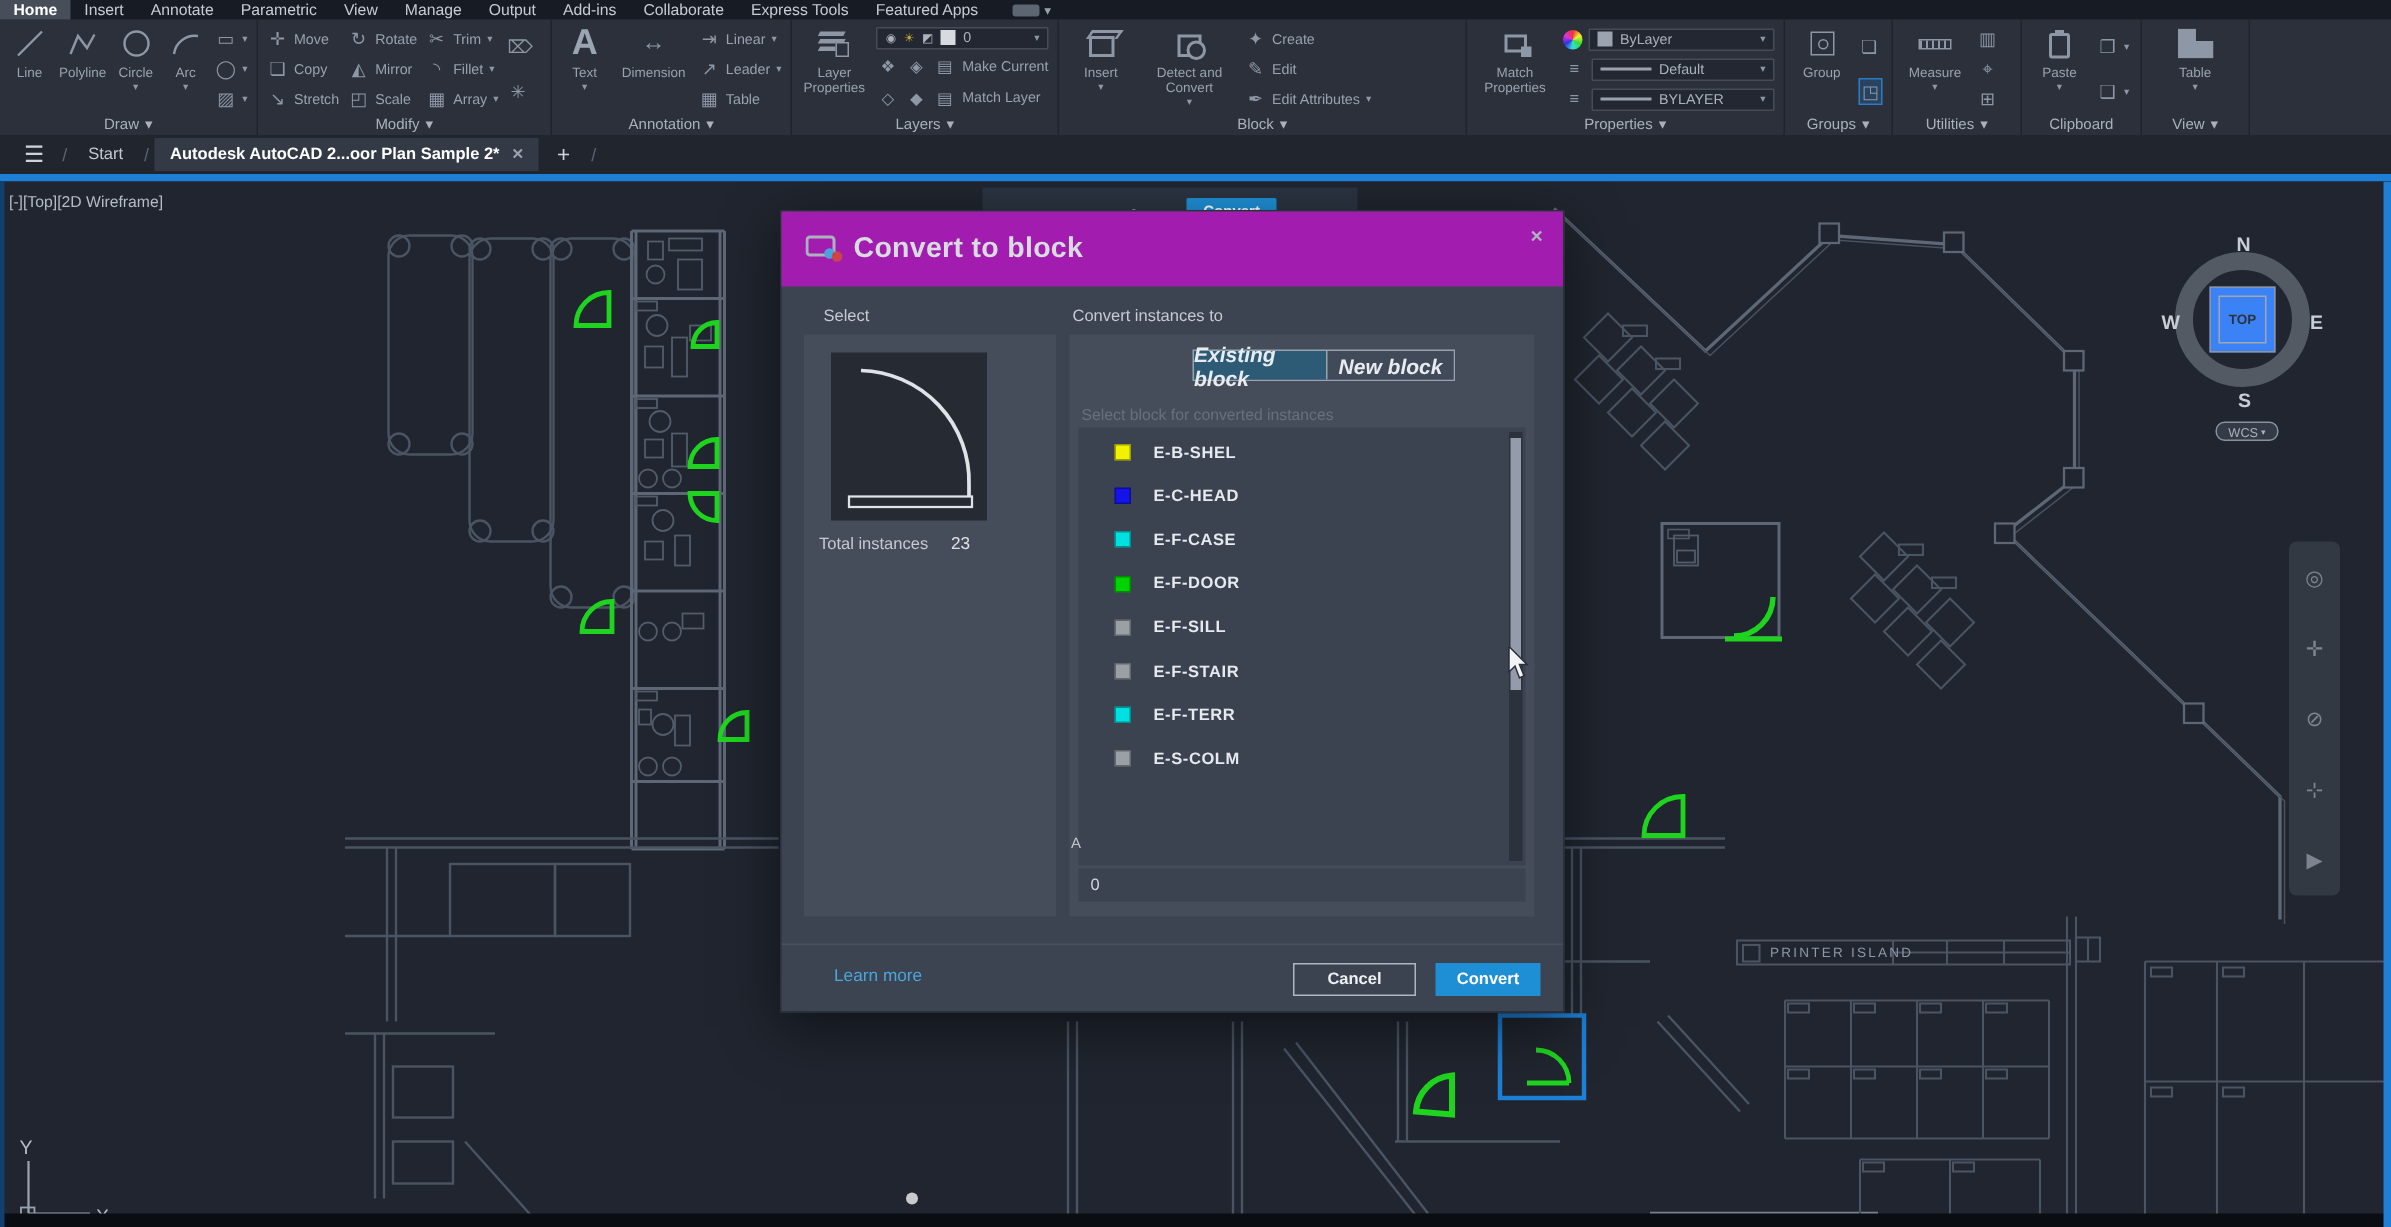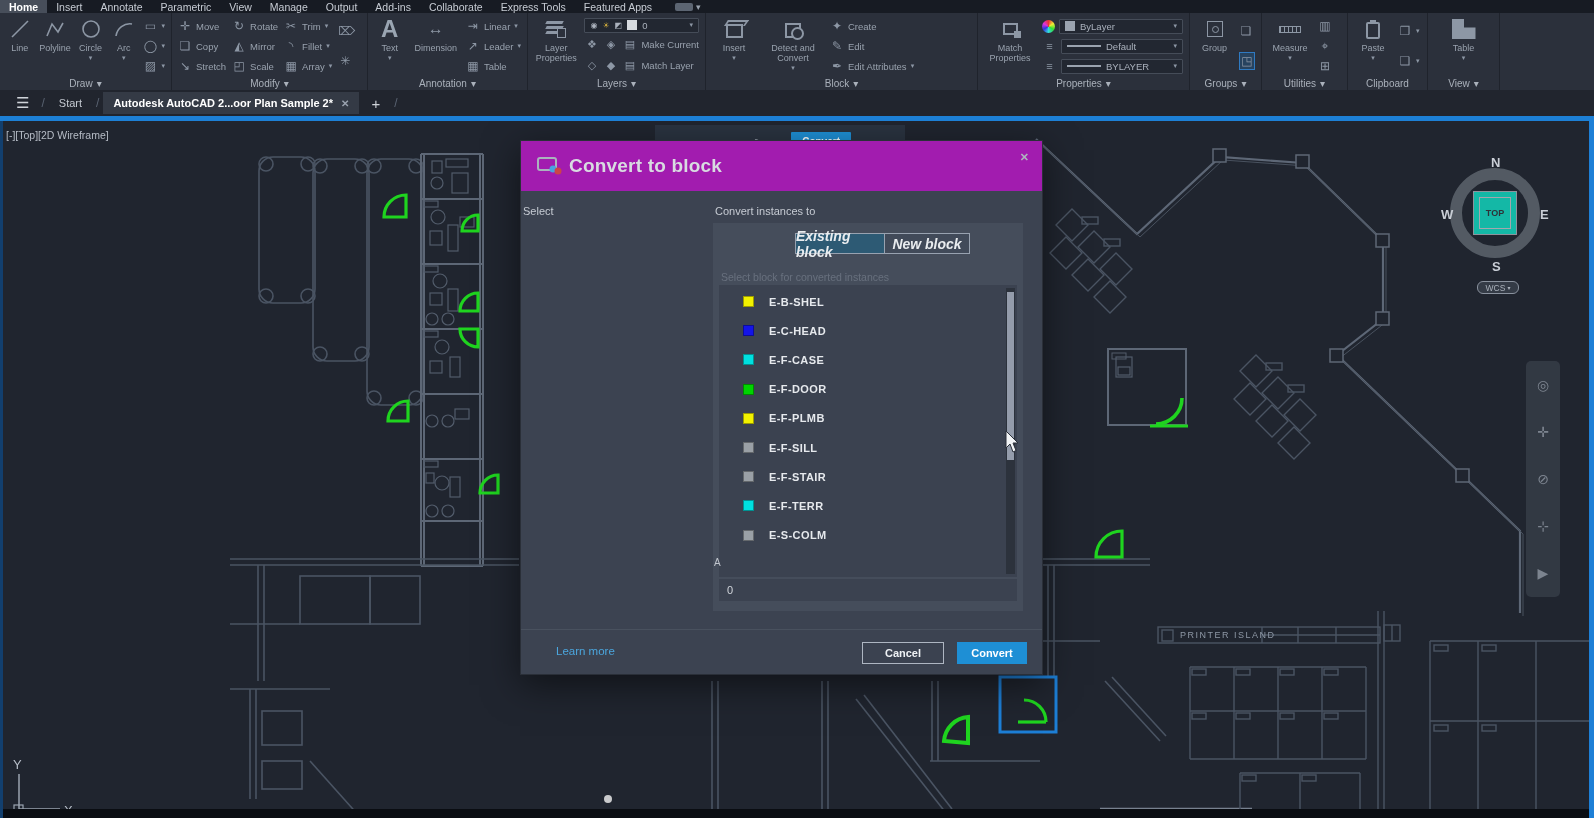--- a/index.html
+++ b/index.html
@@ -80,21 +80,21 @@
   .dtb-ic{font-size:11px;color:#d7dce2;}
   .dtb-flag{color:#9aa2ae;}
   .dtb-convert{background:#1e8fd5;color:#fff;font-weight:bold;font-size:10px;height:18px;padding:0 11px;
     display:flex;align-items:center;border-radius:1px;}
   .dtb-x{color:#c2c8d0;font-size:10px;}
 
   
   .vcube{left:1441px;top:34px;width:108px;height:122px;z-index:4;font-weight:bold;color:#c9ced6;}
   .vring{position:absolute;left:9px;top:13px;width:90px;height:90px;border:12px solid #596069;border-radius:50%;opacity:.9;}
   .vlet{position:absolute;font-size:13px;}
-  .vtop{position:absolute;left:32px;top:36px;width:44px;height:44px;background:#14b8a6;border:1px solid #8d939c;
+  .vtop{position:absolute;left:32px;top:36px;width:44px;height:44px;background:#3b82f6;border:1px solid #8d939c;
     display:flex;align-items:center;justify-content:center;}
   .vtop i{position:absolute;inset:5px;border:1px solid #a3a7ad;}
   .vtop span{font-style:normal;font-size:9px;color:#2e3338;font-weight:bold;z-index:1;}
   .wcs{left:1477px;top:160px;width:42px;height:13px;border:1px solid #8a929e;border-radius:6px;background:#343b46;
     color:#aab1bb;font-size:8.5px;display:flex;align-items:center;justify-content:center;gap:2px;z-index:4;}
 
   
   .navbar{left:1526px;top:240px;width:34px;height:236px;background:rgba(150,160,175,.16);border-radius:5px;z-index:4;
     display:flex;flex-direction:column;align-items:center;justify-content:space-around;color:#aeb6c2;}
   .navbar span{opacity:.6;font-size:14px;}
@@ -804,23 +804,33 @@
     <div class="dlg-head">
       <svg class="abs" style="left:16px;top:15px" width="26" height="20">
         <rect x="1" y="2" width="18" height="12" rx="2" fill="none" stroke="#aab2bd" stroke-width="2"></rect>
         <circle cx="16" cy="13" r="3.5" fill="#4aa3df"></circle>
         <circle cx="21" cy="15" r="3.5" fill="#cc4448"></circle>
       </svg>
       <span class="dlg-title">Convert to block</span>
       <span class="dlg-close">✕</span>
     </div>
 
-    <span class="dlg-label" style="left:2px;top:64px">Select</span>
+    <span class="dlg-label" style="left:28px;top:64px">Select</span>
     <span class="dlg-label" style="left:194px;top:64px">Convert instances to</span>
 
+    <div class="dlg-left">
+      <div class="preview">
+        <svg width="104" height="112">
+          <path d="M20,12 A74,74 0 0,1 92,88 L92,96" fill="none" stroke="#dfe3e8" stroke-width="2.5"></path>
+          <rect x="12" y="96" width="82" height="7" fill="none" stroke="#dfe3e8" stroke-width="1.5"></rect>
+        </svg>
+      </div>
+      <span class="total-row">Total instances</span>
+      <span class="total-val">23</span>
+    </div>
 
     <div class="dlg-right">
       <div class="seg">
         <div class="sbtn on">Existing block</div>
         <div class="sbtn off">New block</div>
       </div>
       <div class="faint-h">Select block for converted instances</div>
 
       <div class="blist">
         <div class="brow">
@@ -831,24 +841,20 @@
             <span class="bswatch" style="background-color: rgb(20, 20, 232);"></span>
             <span class="bname">E-C-HEAD</span>
           </div>
         <div class="brow">
             <span class="bswatch" style="background-color: rgb(0, 224, 224);"></span>
             <span class="bname">E-F-CASE</span>
           </div>
         <div class="brow">
             <span class="bswatch" style="background-color: rgb(0, 212, 0);"></span>
             <span class="bname">E-F-DOOR</span>
-          </div>
-        <div class="brow">
-            <span class="bswatch" style="background-color: rgb(242, 242, 0);"></span>
-            <span class="bname">E-F-PLMB</span>
           </div>
         <div class="brow">
             <span class="bswatch" style="background-color: rgb(154, 160, 166);"></span>
             <span class="bname">E-F-SILL</span>
           </div>
         <div class="brow">
             <span class="bswatch" style="background-color: rgb(154, 160, 166);"></span>
             <span class="bname">E-F-STAIR</span>
           </div>
         <div class="brow">

